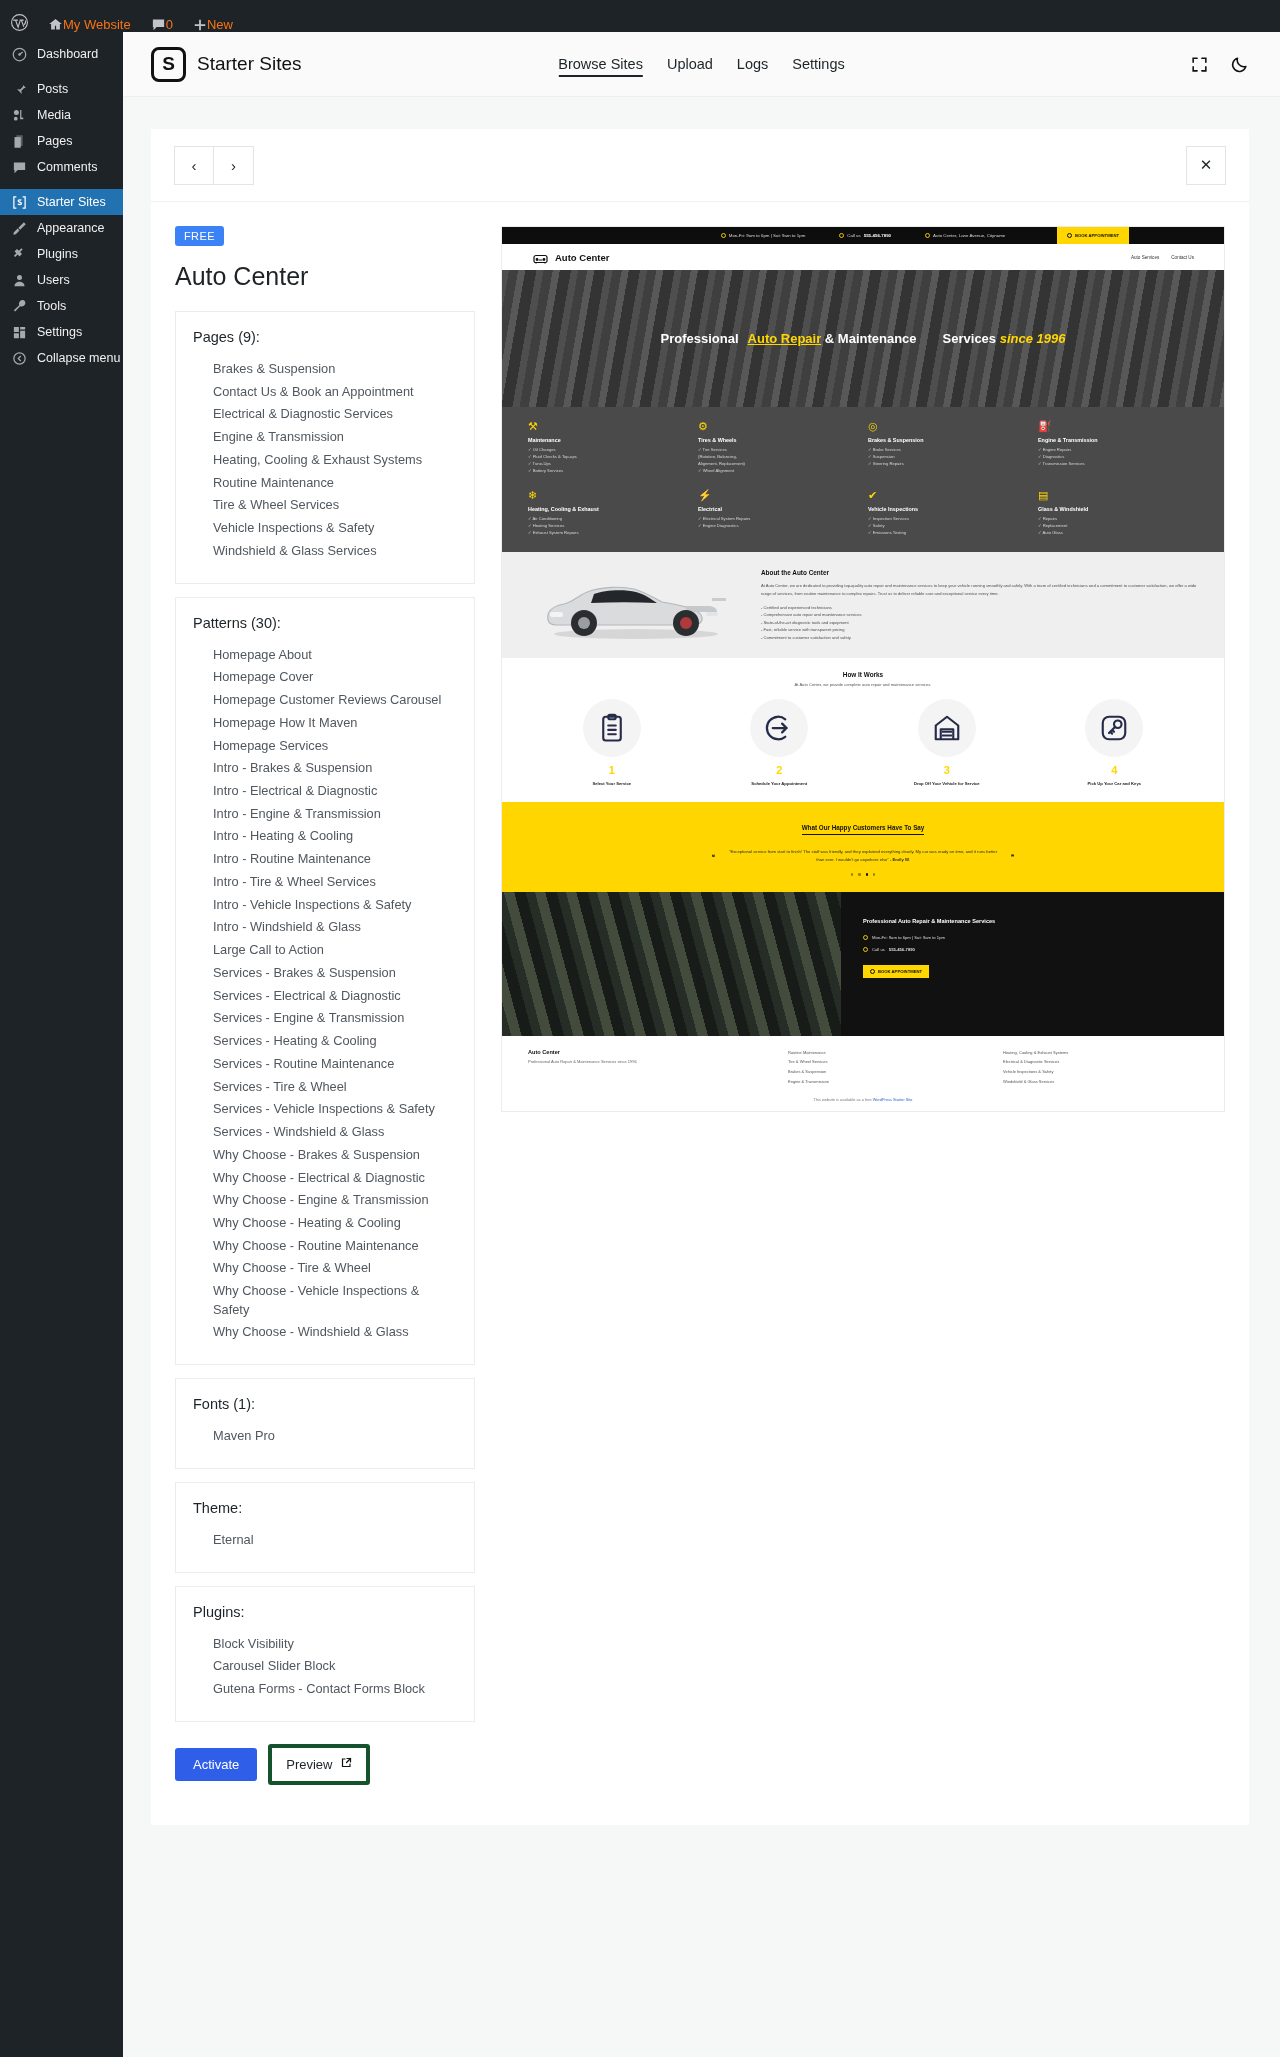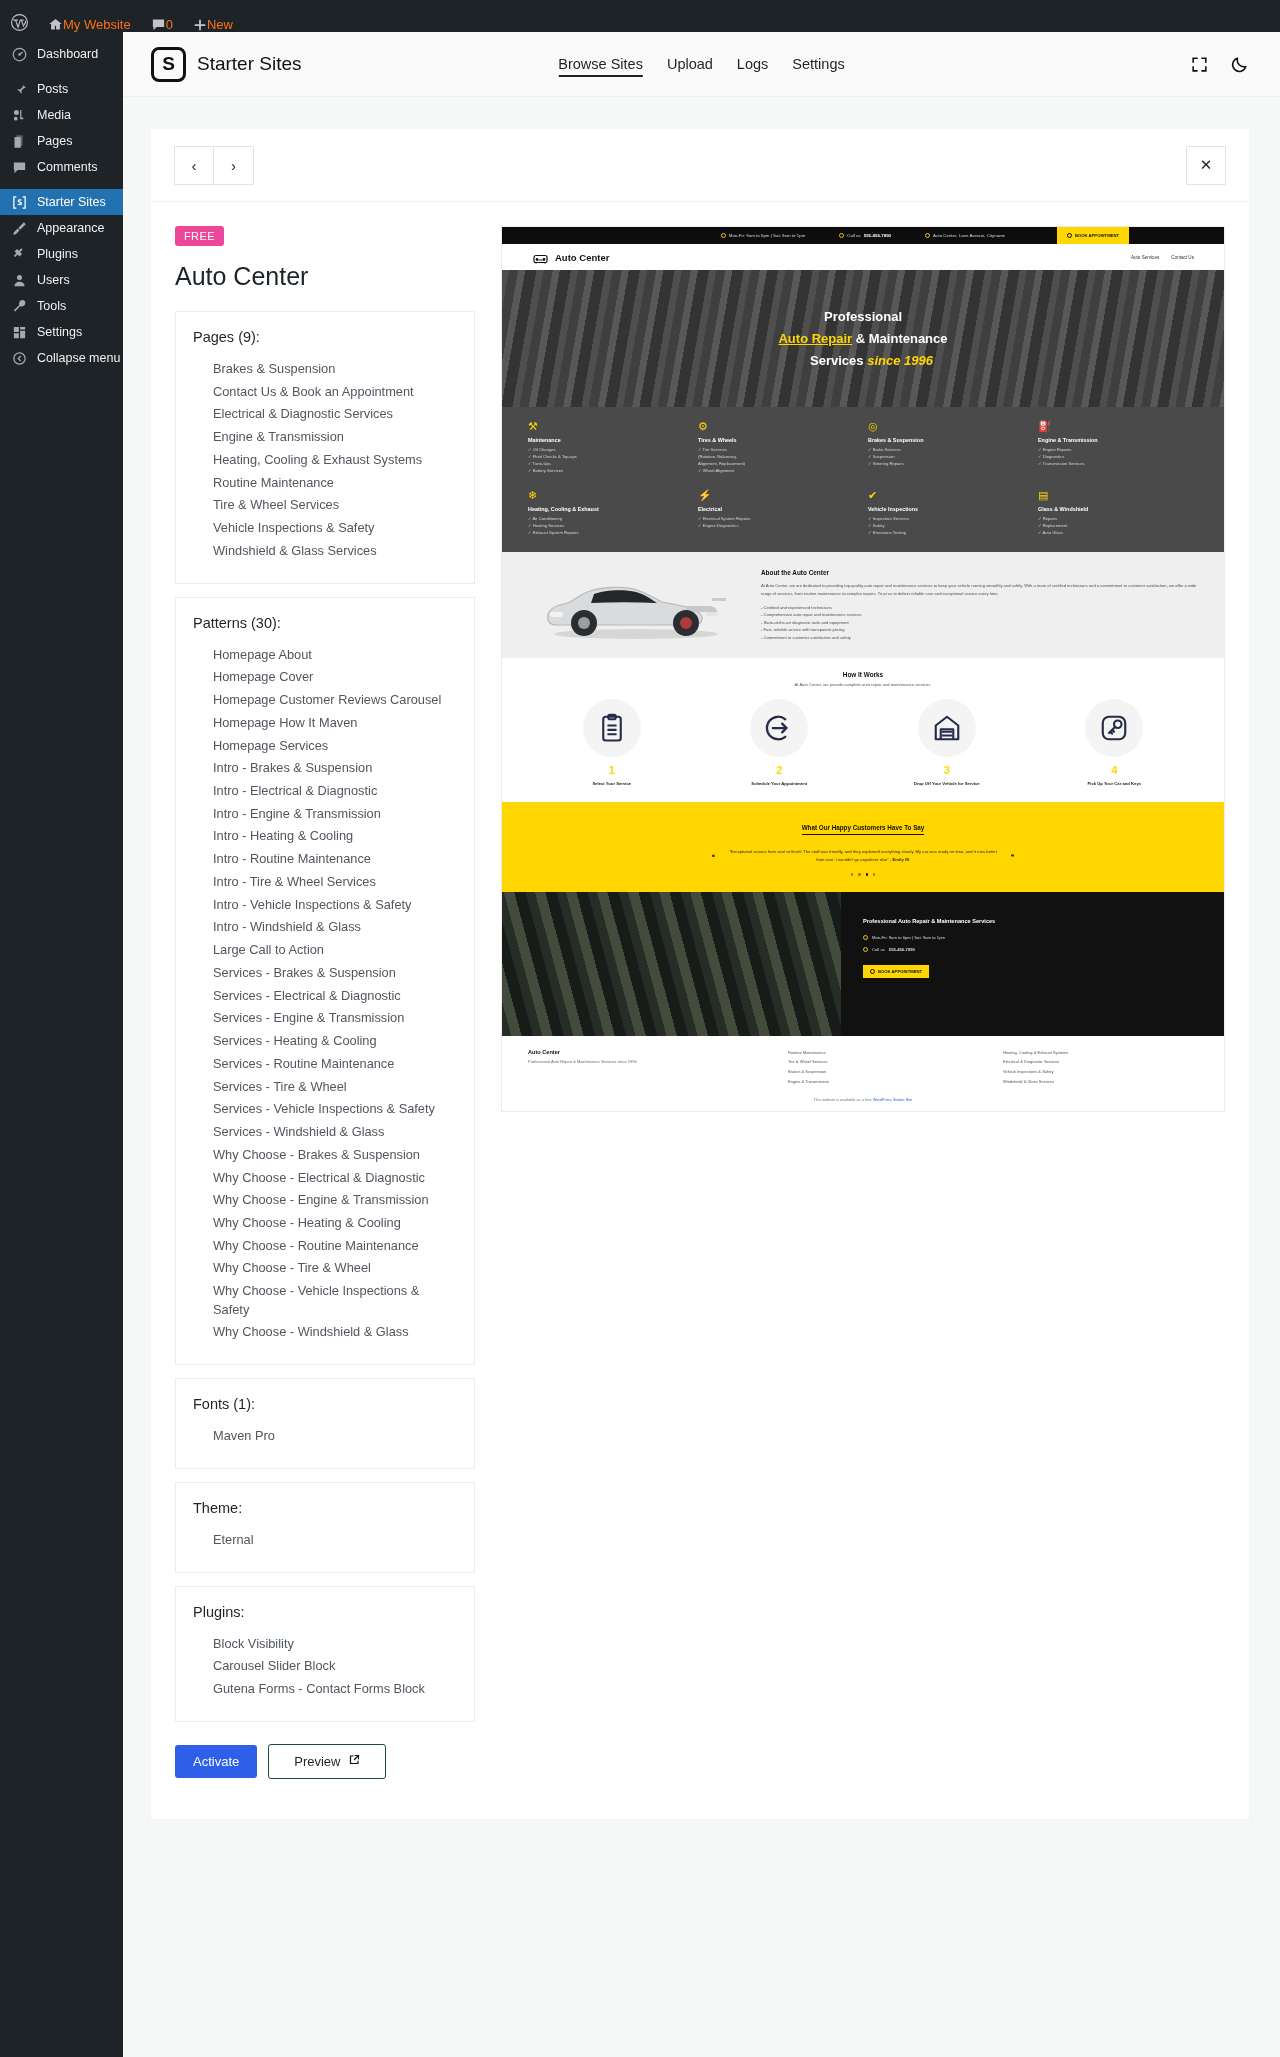--- a/index.html
+++ b/index.html
@@ -130,21 +130,21 @@
     display: flex; align-items: center; justify-content: center;
     font-size: 15px; color: #1d2327;
   }
 
   #card-body { display: flex; padding: 24px 24px 40px 24px; gap: 26px; }
   #detail-left { width: 300px; flex: 0 0 300px; }
   #detail-right { flex: 1; }
 
   .badge-free {
     display: inline-block;
-    background: #ec4899; color: #fff;
+    background: #3b82f6; color: #fff;
     font-size: 11px; letter-spacing: .4px;
     padding: 4px 9px; border-radius: 3px;
     margin-bottom: 16px;
   }
   #site-title { font-size: 25px; font-weight: 400; color: #1d2327; margin-bottom: 20px; }
 
   .info-box {
     border: 1px solid #ececec; background: #fff;
     padding: 17px 17px 18px 17px;
     margin-bottom: 13px;
@@ -159,22 +159,22 @@
 
   #action-row { display: flex; align-items: center; gap: 11px; margin-top: 22px; }
   #activate-btn {
     background: #2f5fe8; color: #fff;
     font-size: 13px; padding: 9px 18px;
     border: none; border-radius: 3px;
     font-family: inherit;
   }
   #preview-btn {
     background: #fff; color: #1d2327;
-    font-size: 13px; padding: 9px 25px;
-    border: 1px solid #14532d; border-radius: 3px;
+    font-size: 13px; padding: 9px 14px;
+    border: 4px solid #14532d; border-radius: 3px;
     display: flex; align-items: center; gap: 7px;
     font-family: inherit;
   }
 
   
   #site-preview {
     width: 100%; background: #fff;
     border: 1px solid #ececec;
     overflow: hidden;
     font-family: "Liberation Sans", sans-serif;
@@ -205,21 +205,21 @@
   .sp-logo-ico { width: 17px; height: 12px; color:#111; }
   .sp-logo-txt { font-size: 9.5px; font-weight: bold; color: #111; }
   .sp-navlinks { margin-left:auto; display:flex; gap:12px; font-size:4.6px; color:#333; }
 
   .sp-hero {
     height: 137px;
     background:
       linear-gradient(rgba(20,20,20,.52), rgba(20,20,20,.52)),
       repeating-linear-gradient(100deg, #8e8e8e 0 7px, #6e6e6e 7px 16px, #a2a2a2 16px 23px, #565656 23px 34px),
       repeating-linear-gradient(18deg, rgba(255,255,255,.10) 0 12px, rgba(0,0,0,.12) 12px 27px);
-    display:flex; flex-direction:column; align-items:center; justify-content:center;
+    display:flex; flex-direction:row; align-items:center; justify-content:center;
     gap: 9px; text-align:center;
   }
   .sp-hero h1 { font-size: 13px; color:#fff; font-weight:bold; line-height:1; }
   .sp-hero h2 { font-size: 13px; color:#fff; font-weight:bold; line-height:1; }
   .sp-y { color:#ffd600;text-decoration:underline; }
   .sp-hero h3 { font-size: 13px; color:#fff; font-weight:bold; line-height:1;margin-left:17px; }
   .sp-hero h3 em { color:#ffd600; }
 
   .sp-services {
     background: #4a4a4a; padding: 14px 26px 16px 26px;

